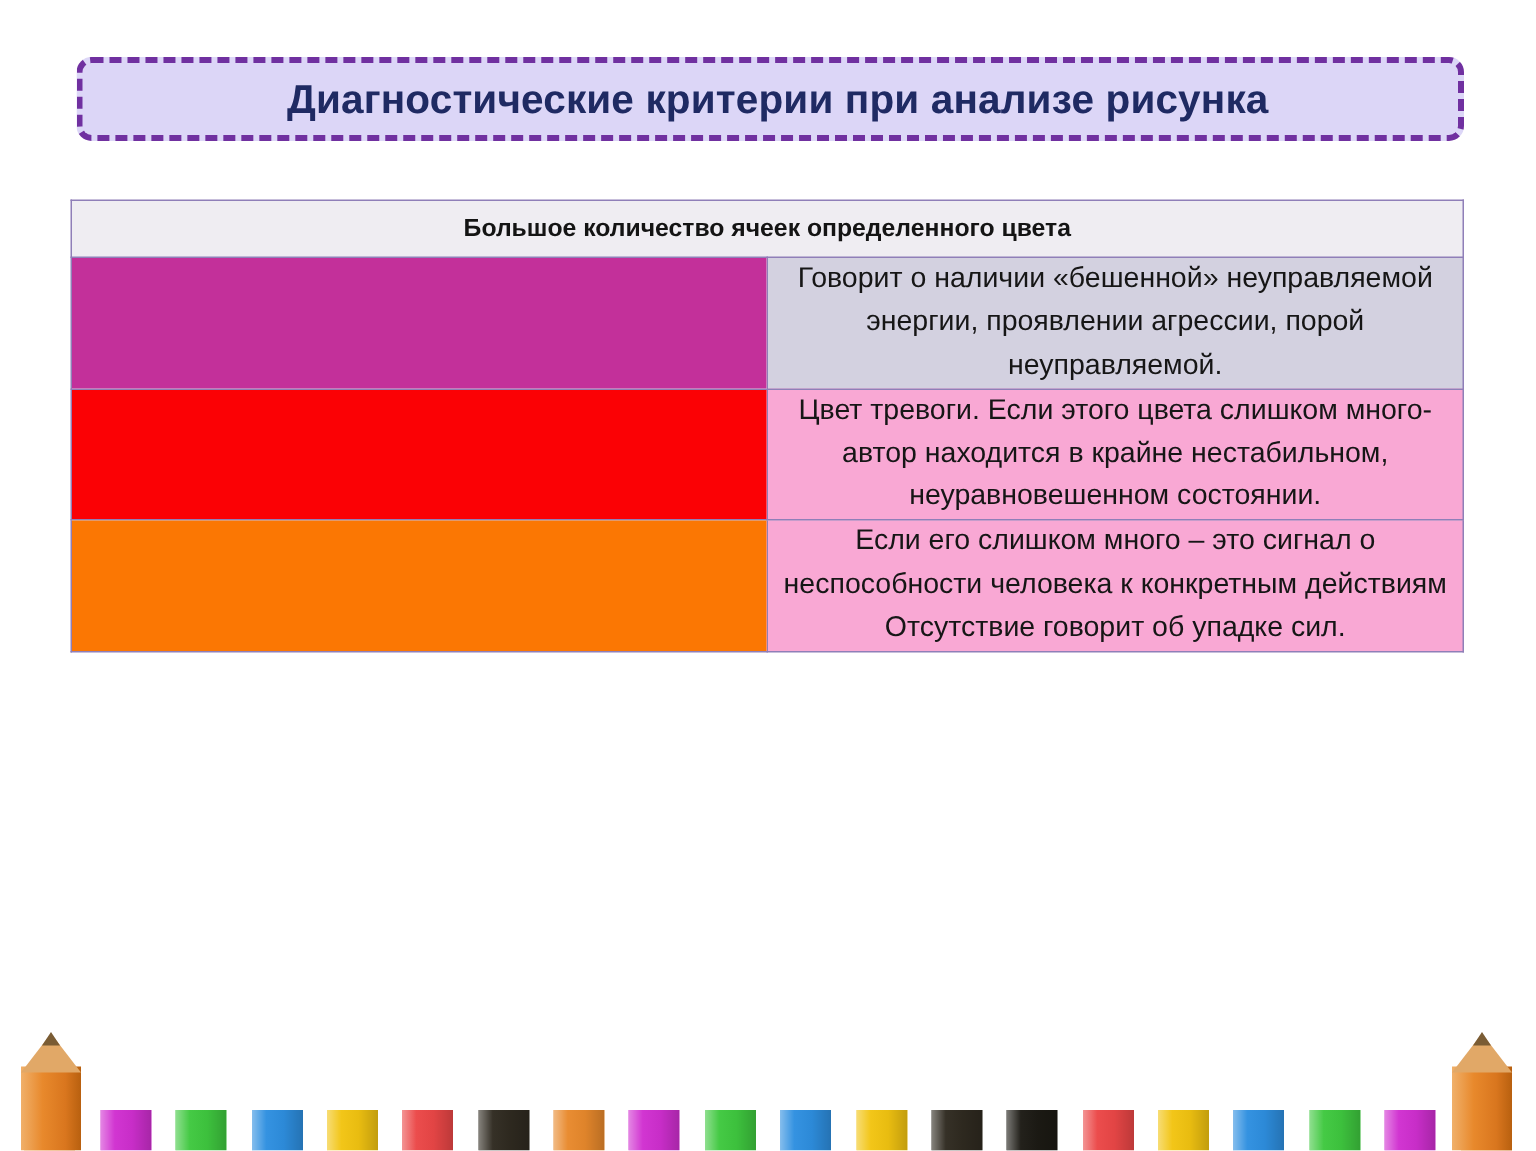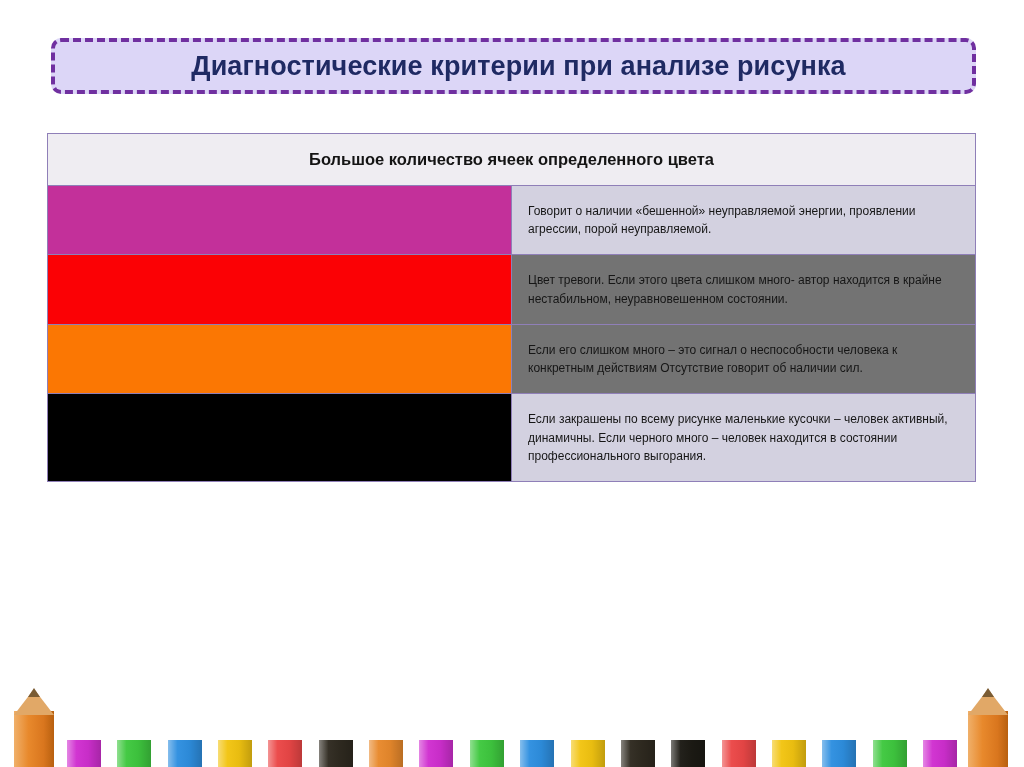--- a/index.html
+++ b/index.html
@@ -45,49 +45,49 @@
     position: absolute;
     left: 47px;
     top: 133px;
     width: 929px;
     border-collapse: collapse;
     table-layout: fixed;
   }
   #crit-table td {
     border: 1px solid #8F7FB8;
     vertical-align: middle;
-    padding: 16px;
+    padding: 0;
   }
   .hdr-cell {
     background: #EFEDF2;
     height: 38px;
     text-align: center;
     font-size: 16.5px;
     font-weight: bold;
     color: #141414;
   }
   .swatch-cell {
     width: 193px;
     padding: 0;
   }
   .swatch {
     width: 100%;
     height: 100%;
     min-height: 36px;
     display: block;
   }
   .desc-cell {
-    text-align: left;
-    font-size: 12px;
+    text-align: center;
+    font-size: 19px;
     line-height: 1.52;
     color: #161616;
     padding: 7px 16px;
   }
   .row-a .desc-cell, .row-a .swatch-cell { background: #D3D1E0; }
-  .row-b .desc-cell, .row-b .swatch-cell { background: #737373; }
+  .row-b .desc-cell, .row-b .swatch-cell { background: #f9a8d4; }
 
   
   #pencil-strip {
     position: absolute;
     left: 0;
     bottom: 0;
     width: 1024px;
     height: 27px;
     display: flex;
     align-items: flex-end;
@@ -165,27 +165,21 @@
         <tr class="row-b">
           <td class="swatch-cell" style="position: relative;">
             <div class="swatch" style="background: rgb(251, 1, 5); height: 100%; position: absolute; inset: 0px;"></div>
           </td>
           <td class="desc-cell">Цвет тревоги. Если этого цвета слишком много- автор находится в крайне нестабильном, неуравновешенном состоянии.</td>
         </tr>
         <tr class="row-b">
           <td class="swatch-cell" style="position: relative;">
             <div class="swatch" style="background: rgb(251, 119, 3); height: 100%; position: absolute; inset: 0px;"></div>
           </td>
-          <td class="desc-cell">Если его слишком много – это сигнал о неспособности человека к конкретным действиям Отсутствие говорит об наличии сил.</td>
-        </tr>
-        <tr class="row-a">
-          <td class="swatch-cell" style="position: relative;">
-            <div class="swatch" style="background: rgb(0, 0, 0); height: 100%; position: absolute; inset: 0px;"></div>
-          </td>
-          <td class="desc-cell">Если закрашены по всему рисунке маленькие кусочки – человек активный, динамичны. Если черного много – человек находится в состоянии профессионального выгорания.</td>
+          <td class="desc-cell">Если его слишком много – это сигнал о неспособности человека к конкретным действиям Отсутствие говорит об упадке сил.</td>
         </tr>
       </tbody>
   </table>
 
   <div id="pencil-strip">
       <div class="pgap" style="width: 16.381px;"></div>
       <div class="pseg" style="width: 34px; background: rgb(232, 137, 44);"></div>
       <div class="pgap" style="width: 16.381px;"></div>
       <div class="pseg" style="width: 34px; background: rgb(208, 47, 208);"></div>
       <div class="pgap" style="width: 16.381px;"></div>

